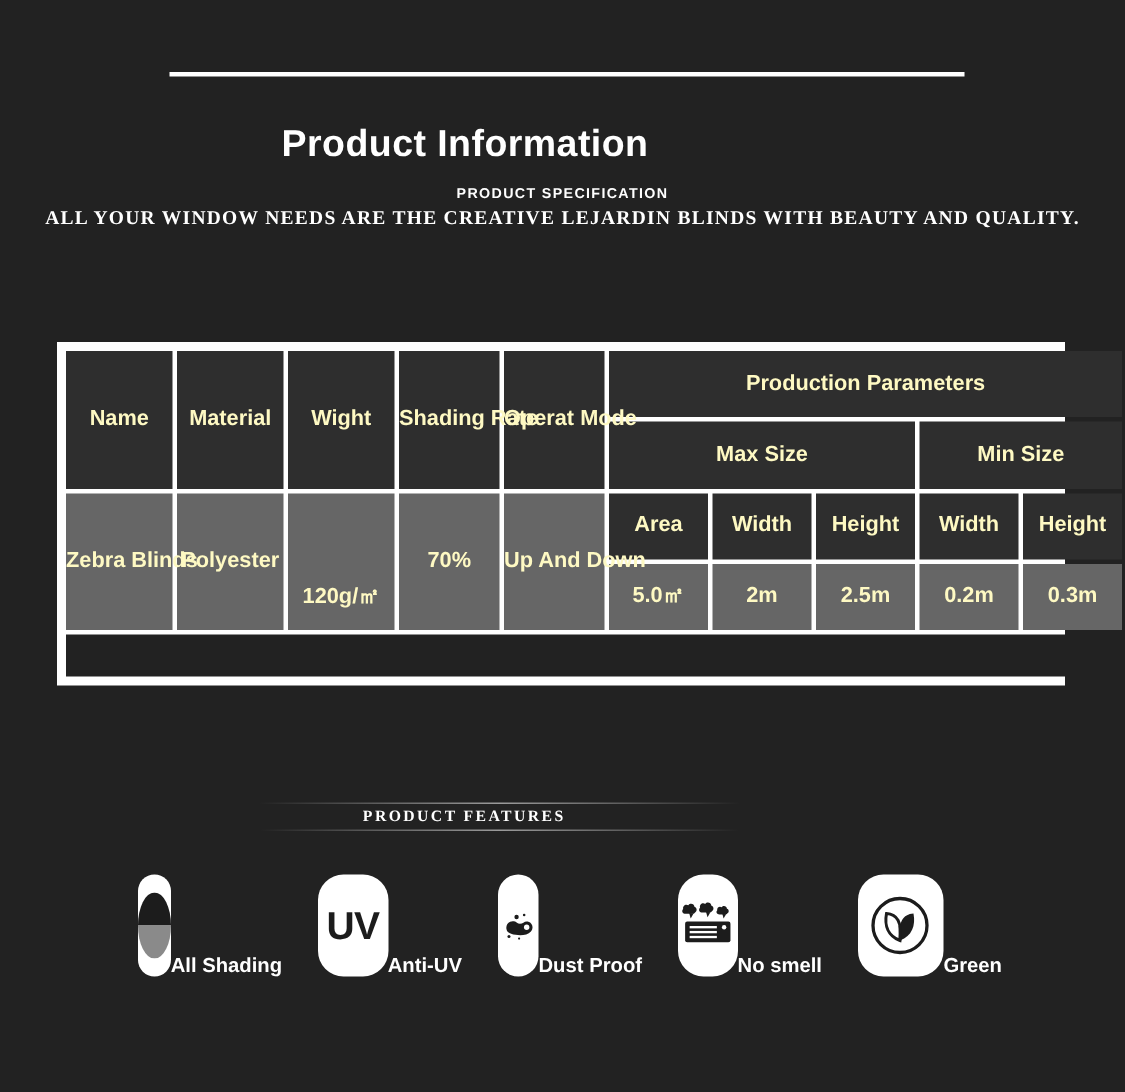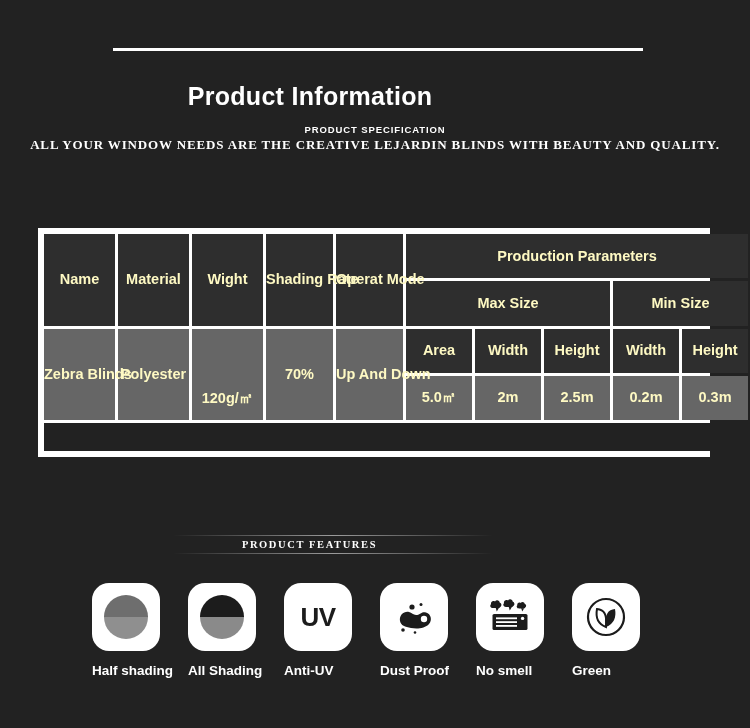--- a/index.html
+++ b/index.html
@@ -136,22 +136,21 @@
     left: 92px;
     top: 583px;
     width: 576px;
     display: flex;
     justify-content: space-between;
     align-items: flex-start;
   }
   .feature {
     width: 96px;
     display: flex;
-    flex-direction: column;
-    align-items: flex-start;
+    align-items: flex-end;
   }
   .ficon {
     width: 68px;
     height: 68px;
     border-radius: 17px;
     background: #ffffff;
     display: flex;
     align-items: center;
     justify-content: center;
     position: relative;
@@ -259,29 +258,20 @@
 <div class="pf-banner">
   <span class="pf-inner">
     <span class="pf-line l1"></span>
     <span class="pf-line l2"></span>
     <span class="pf-text">PRODUCT FEATURES</span>
   </span>
 </div>
 
 <div class="features">
 
-  <div class="feature">
-    <div class="ficon">
-      <div class="circ">
-        <div class="half half-top-dark"></div>
-        <div class="half half-bot-light"></div>
-      </div>
-    </div>
-    <div class="flabel">Half shading</div>
-  </div>
 
   <div class="feature">
     <div class="ficon">
       <div class="circ">
         <div class="half half-top-black"></div>
         <div class="half half-bot-gray"></div>
       </div>
     </div>
     <div class="flabel">All Shading</div>
   </div>

